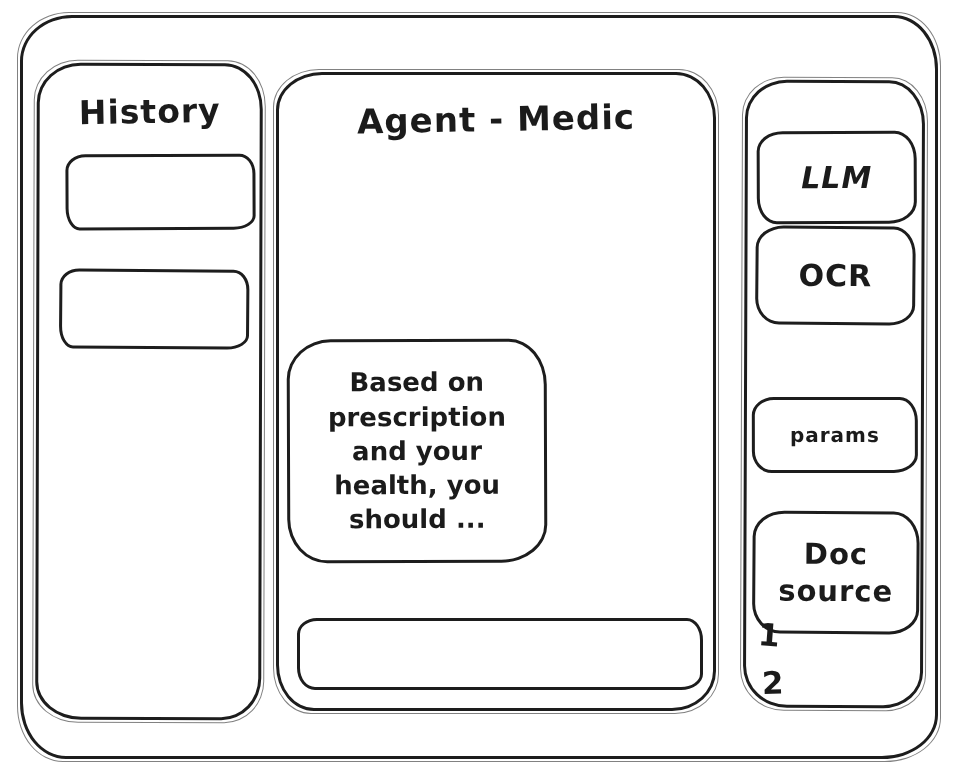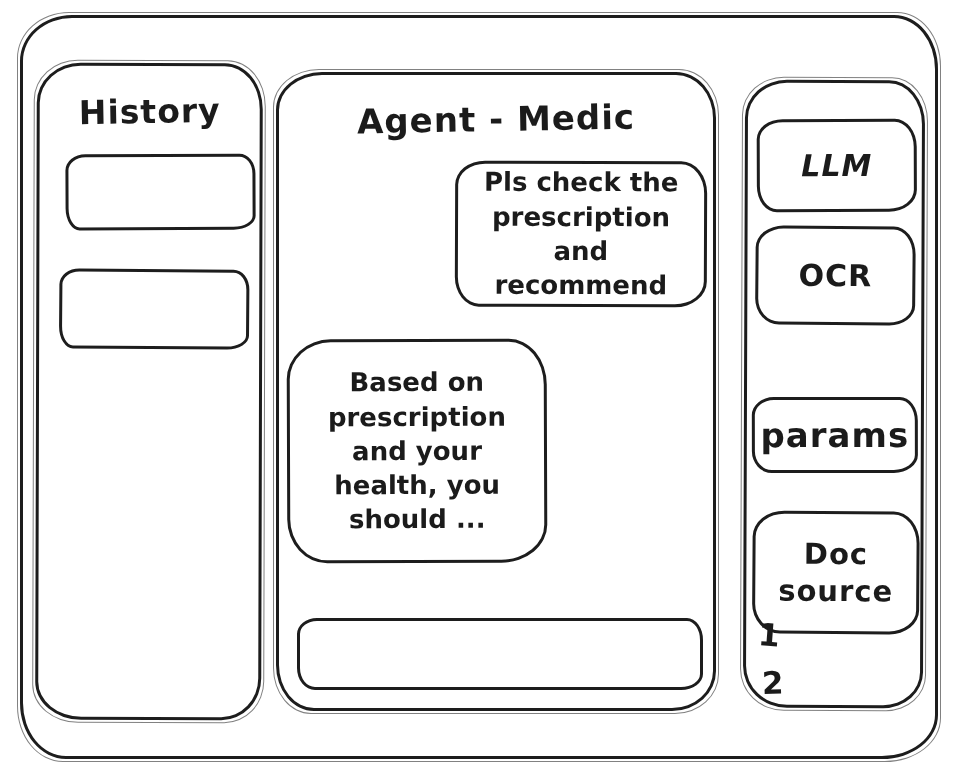--- a/index.html
+++ b/index.html
@@ -123,23 +123,23 @@
     box-sizing: border-box;
     display: flex;
     align-items: center;
     justify-content: center;
     text-align: center;
     font-size: 30px;
     font-weight: bold;
     letter-spacing: 1px;
     line-height: 1.25;
   }
-  .tool-llm    { left: 9px;  top: 36px;  width: 160px; height: 93px;  border-radius: 26px 22px 28px 20px / 20px 28px 22px 26px; transform: rotate(-0.4deg); font-style: italic; }
+  .tool-llm    { left: 9px;  top: 48px;  width: 160px; height: 93px;  border-radius: 26px 22px 28px 20px / 20px 28px 22px 26px; transform: rotate(-0.4deg); font-style: italic; }
   .tool-ocr    { left: 8px;  top: 143px; width: 160px; height: 99px;  border-radius: 28px 22px 26px 24px / 22px 28px 20px 26px; transform: rotate(0.3deg); }
-  .tool-params { left: 5px;  top: 314px; width: 166px; height: 76px;  border-radius: 22px 18px 24px 20px / 18px 24px 18px 22px; font-size: 34px; transform: rotate(-0.3deg); }
+  .tool-params { left: 5px;  top: 314px; width: 166px; height: 76px;  border-radius: 22px 18px 24px 20px / 18px 24px 18px 22px; font-size: 20px; transform: rotate(-0.3deg); }
   .tool-doc    { left: 6px;  top: 428px; width: 167px; height: 123px; border-radius: 32px 26px 30px 28px / 26px 32px 24px 30px; font-size: 29px; transform: rotate(0.2deg); padding: 4px 8px; }
   .doc-item {
     position: absolute;
     font-size: 31px;
     font-weight: bold;
   }
   .doc-item-1 { left: 12px; top: 534px; transform: rotate(4deg); }
   .doc-item-2 { left: 16px; top: 582px; transform: rotate(-2deg); }
 </style>
 </head>
@@ -150,21 +150,20 @@
   <div class="sketch outer-frame"></div>
 
   <div class="sketch history-panel">
     <div class="panel-title">History</div>
     <div class="history-item history-item-1"></div>
     <div class="history-item history-item-2"></div>
   </div>
 
   <div class="sketch chat-panel">
     <div class="chat-title">Agent - Medic</div>
-    <div class="bubble bubble-user">Pls check the prescription and recommend</div>
     <div class="bubble bubble-assistant">Based on prescription and your health, you should ...</div>
     <input class="chat-input" type="text" placeholder="" style="">
   </div>
 
   <div class="sketch tools-panel">
     <div class="tool-btn tool-llm">LLM</div>
     <div class="tool-btn tool-ocr">OCR</div>
     <div class="tool-btn tool-params">params</div>
     <div class="tool-btn tool-doc">Doc source</div>
     <div class="doc-item doc-item-1">1</div>

